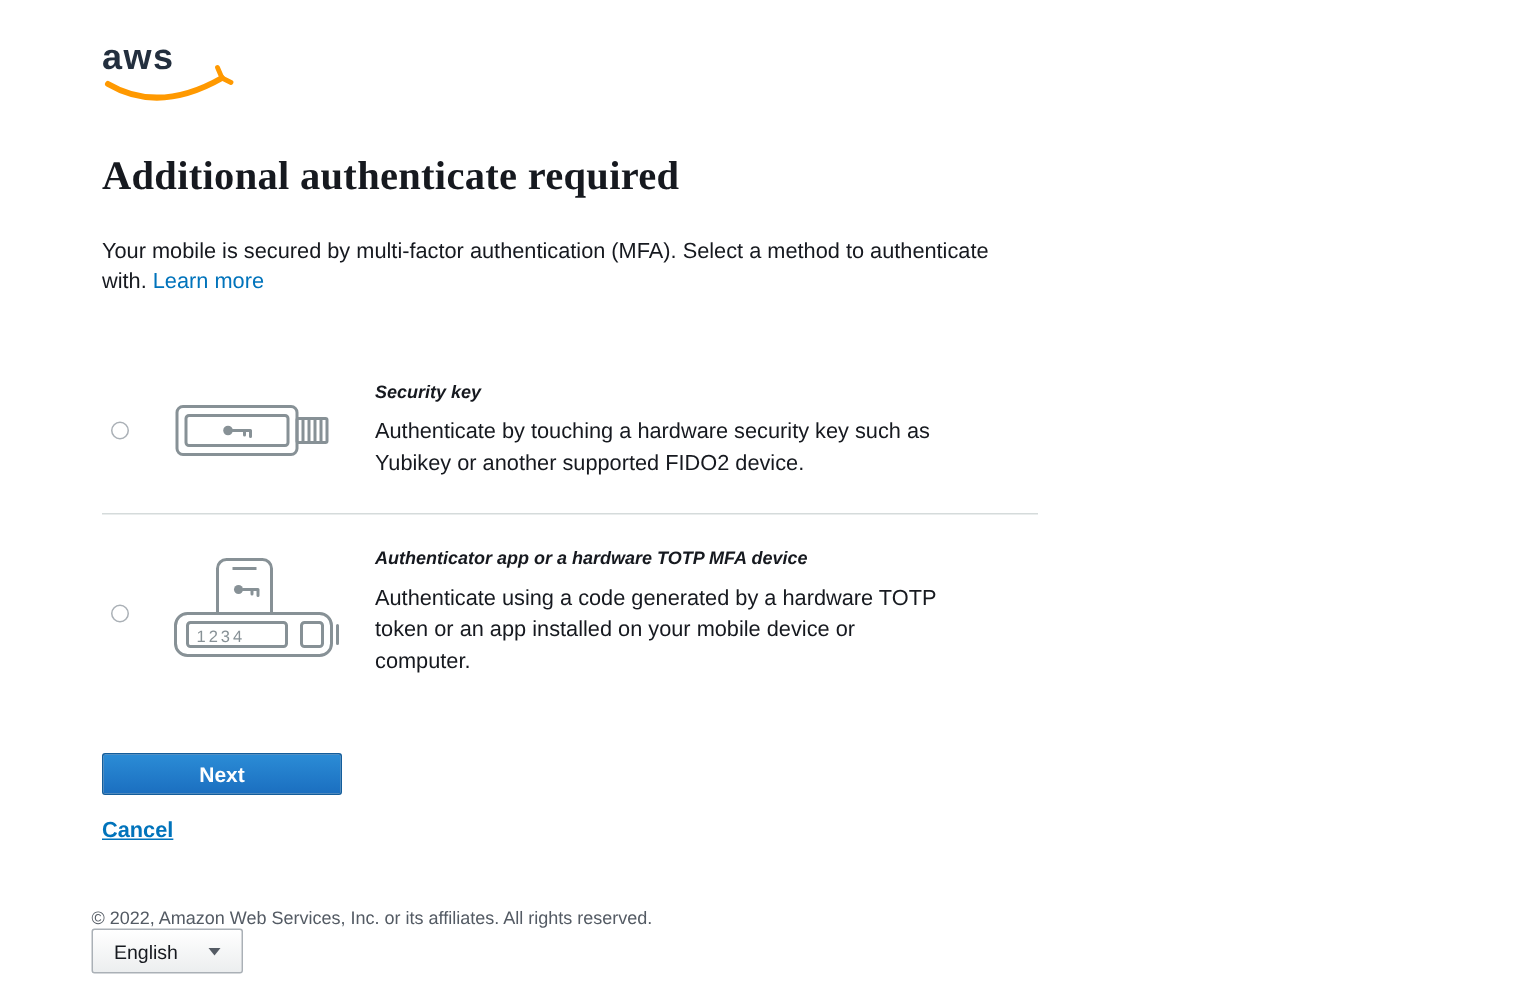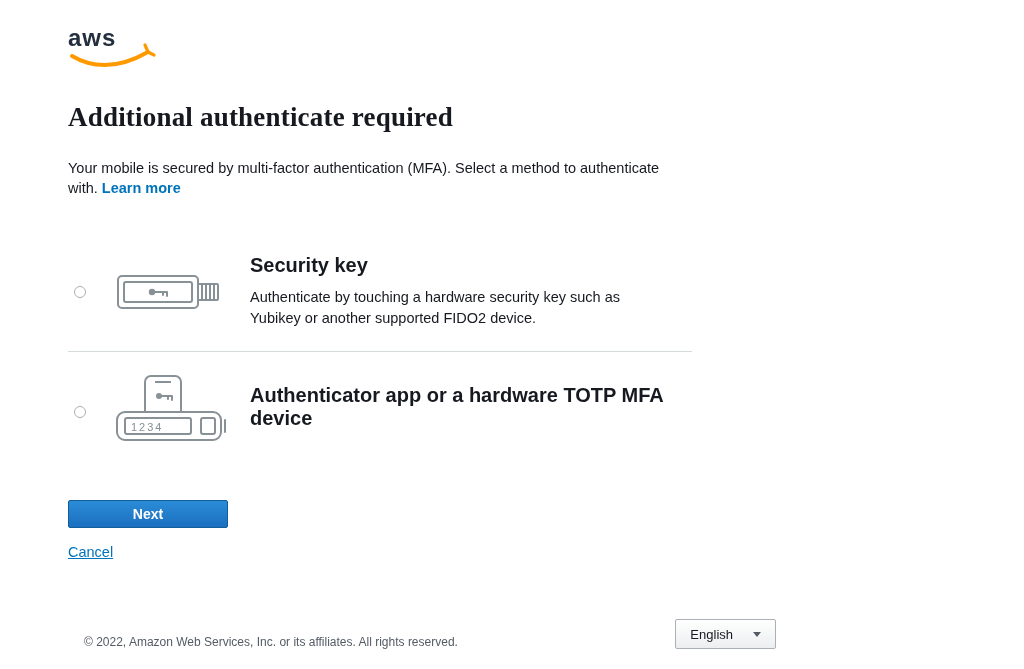--- a/index.html
+++ b/index.html
@@ -39,21 +39,21 @@
     font-size: 27px;
     margin: 0 0 26px 0;
     letter-spacing: 0.2px;
   }
   .intro {
     font-size: 14.5px;
     color: var(--text);
     margin: 0 0 34px 0;
     line-height: 1.35;
   }
-  .intro a { color: var(--link); text-decoration: none; font-weight: bold; }
+  .intro a { color: var(--link); text-decoration: none; }
 
   .options { width: 624px; }
   .option {
     display: flex;
     align-items: center;
     gap: 14px;
     padding: 22px 0 22px 0;
   }
   .sep { border-top: 1px solid var(--border); }
   .radio-col { flex: 0 0 24px; display:flex; justify-content:center; }
@@ -62,22 +62,23 @@
     border: 1.2px solid #aab0b6;
     border-radius: 50%;
     background: #fff;
     cursor: pointer;
   }
   .illus-col { flex: 0 0 130px; display:flex; justify-content:center; align-items:flex-start; }
   .illus-col svg { display:block; }
   .text-col { flex: 1 1 auto; }
   .opt-title {
     font-weight: 700;
-    font-size: 20px;
+    font-size: 12px;
     margin-bottom: 10px;
+    font-style: italic;
   }
   .opt-desc {
     font-size: 14.5px;
     color: var(--text);
     line-height: 1.45;
     max-width: 380px;
   }
 
   .actions { margin-top: 28px; }
   .btn-primary {
@@ -91,33 +92,34 @@
     color: #fff;
     font-size: 14px;
     font-weight: 700;
     cursor: pointer;
   }
   .cancel {
     display: inline-block;
     margin-top: 16px;
     color: var(--link);
     font-size: 14.5px;
-    font-weight: 400;
+    font-weight: 700;
     text-decoration: underline;
     cursor: pointer;
   }
 
   .footer {
     position: absolute;
-    left: 84px; right: 36px; bottom: 20px;
+    left: 61px; right: 36px; bottom: 20px;
     display: flex;
-    align-items: flex-end;
+    align-items: flex-start;
     justify-content: space-between;
     font-size: 12px;
     color: var(--muted);
+    flex-direction: column;
   }
   .lang-btn {
     display: inline-flex;
     align-items: center;
     gap: 20px;
     height: 30px;
     padding: 0 14px;
     border: 1px solid #aab0b6;
     border-radius: 2px;
     background: linear-gradient(to bottom, #ffffff, #eceeef);
@@ -201,20 +203,21 @@
                 <rect x="14" y="44" width="66" height="16" rx="2"></rect>
                 <rect x="90" y="44" width="14" height="16" rx="2"></rect>
                 <path d="M6 46 v12 M114 46 v12" stroke-linecap="round"></path>
               </g>
               <text x="20" y="57" font-family="Arial" font-size="11" fill="#879196" letter-spacing="2">1234</text>
             </svg>
           </span>
         </div>
         <div class="text-col">
           <div class="opt-title">Authenticator app or a hardware TOTP MFA device</div>
+          <div class="opt-desc">Authenticate using a code generated by a hardware TOTP token or an app installed on your mobile device or computer.</div>
         </div>
       </div>
 
     </div>
 
     <div class="actions">
       <div class="btn-primary">Next</div><br>
       <span class="cancel">Cancel</span>
     </div>
   </div>

